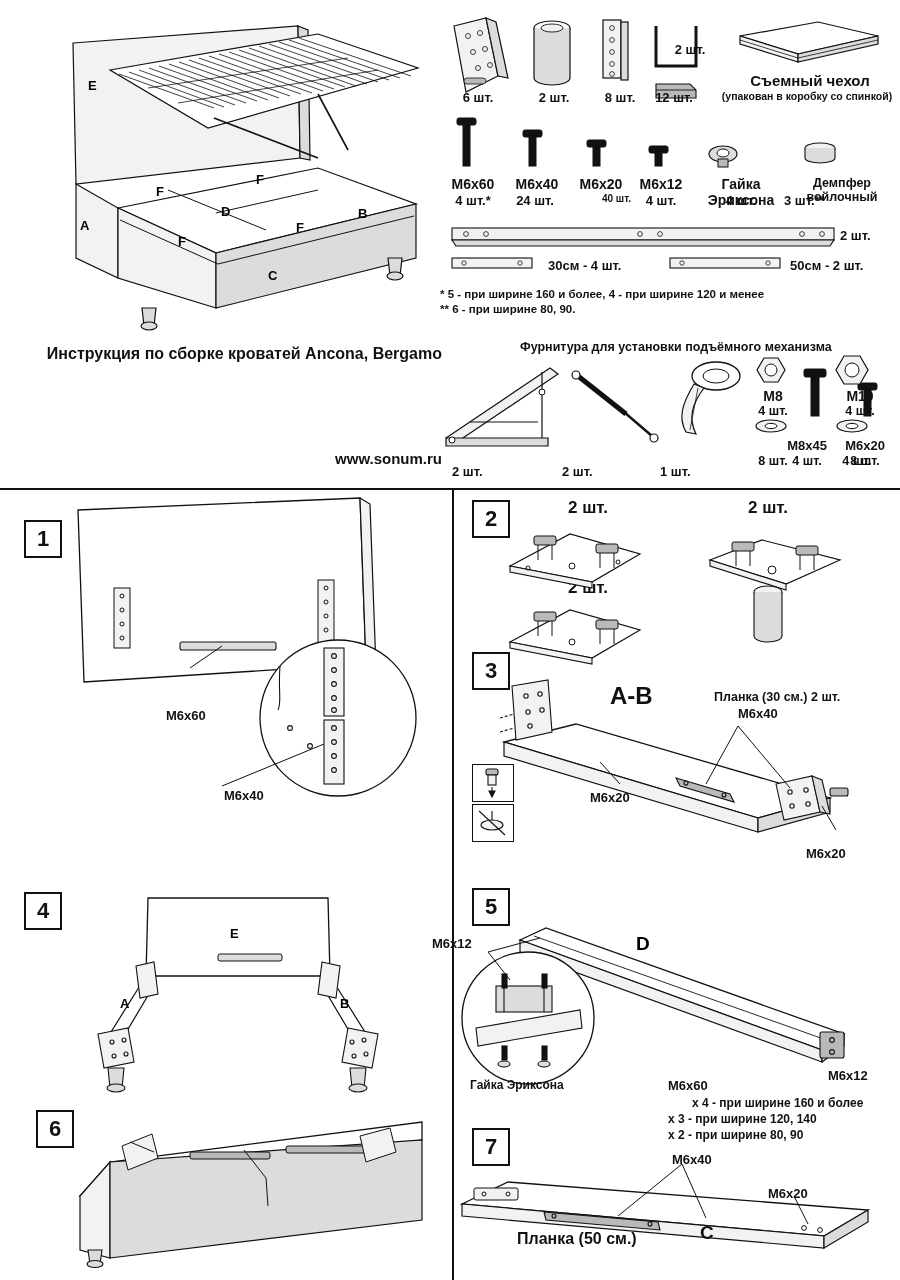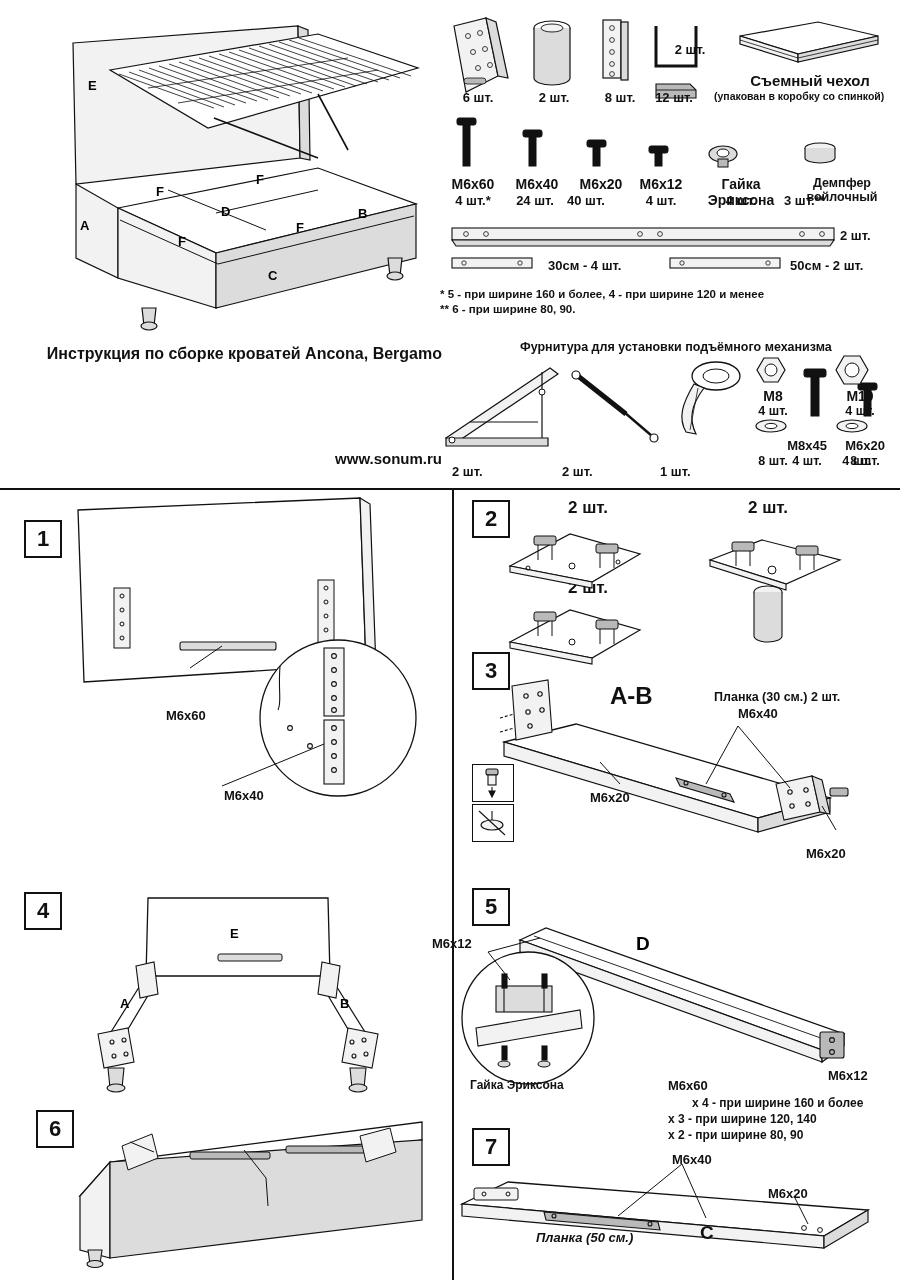--- a/index.html
+++ b/index.html
@@ -155,21 +155,21 @@
       <polyline class="ln" stroke-width="0.8" points="300,34 358,52 438,34"></polyline>
     </g>
   </svg>
 </div>
 <div class="abs ttl md" style="left:448px;top:90px;width:60px;text-align:center;">6 шт.</div>
 <div class="abs ttl md" style="left:524px;top:90px;width:60px;text-align:center;">2 шт.</div>
 <div class="abs ttl md" style="left:590px;top:90px;width:60px;text-align:center;">8 шт.</div>
 <div class="abs ttl md" style="left:660px;top:42px;width:60px;text-align:center;">2 шт.</div>
 <div class="abs ttl md" style="left:644px;top:90px;width:60px;text-align:center;">12 шт.</div>
 <div class="abs ttl" style="left:730px;top:72px;width:160px;text-align:center;font-size:15px;">Съемный чехол</div>
-<div class="abs ttl" style="left:714px;top:90px;width:186px;text-align:left;font-size:10.5px;line-height:13px;">(упакован в коробку со спинкой)</div>
+<div class="abs ttl" style="left:714px;top:90px;width:186px;text-align:center;font-size:10.5px;line-height:13px;">(упакован в коробку со спинкой)</div>
 
 <div class="abs" style="left:440px;top:112px;width:450px;height:60px;">
   <svg width="450" height="60" viewBox="0 0 450 60">
     <g>
         <rect class="fill-k" x="23" y="10" width="7" height="44"></rect>
         <rect class="fill-k" x="17" y="6" width="19" height="7" rx="2"></rect>
       </g>
     <g>
         <rect class="fill-k" x="89" y="22" width="7" height="32"></rect>
         <rect class="fill-k" x="83" y="18" width="19" height="7" rx="2"></rect>
@@ -191,21 +191,21 @@
       <ellipse class="fill-l" cx="380" cy="36" rx="15" ry="5" stroke-width="1.1"></ellipse>
       <path class="fill-m" d="M365,36 L365,46 a15,5 0 0 0 30,0 L395,36" stroke-width="1.1"></path>
     </g>
   </svg>
 </div>
 <div class="abs ttl" style="left:441px;top:176px;width:64px;text-align:center;font-size:14px;">M6x60</div>
 <div class="abs ttl" style="left:441px;top:193px;width:64px;text-align:center;font-size:13px;">4 шт.*</div>
 <div class="abs ttl" style="left:505px;top:176px;width:64px;text-align:center;font-size:14px;">M6x40</div>
 <div class="abs ttl" style="left:503px;top:193px;width:64px;text-align:center;font-size:13px;">24 шт.</div>
 <div class="abs ttl" style="left:569px;top:176px;width:64px;text-align:center;font-size:14px;">M6x20</div>
-<div class="abs ttl" style="left:567px;top:193px;width:64px;text-align:left;font-size:13px;">40 шт.</div>
+<div class="abs ttl" style="left:567px;top:193px;width:64px;text-align:right;font-size:10px;">40 шт.</div>
 <div class="abs ttl" style="left:631px;top:176px;width:60px;text-align:center;font-size:14px;">M6x12</div>
 <div class="abs ttl" style="left:631px;top:193px;width:60px;text-align:center;font-size:13px;">4 шт.</div>
 <div class="abs ttl" style="left:688px;top:176px;width:106px;text-align:center;font-size:14px;">Гайка Эриксона</div>
 <div class="abs ttl" style="left:688px;top:193px;width:106px;text-align:center;font-size:13px;">4 шт.</div>
 <div class="abs ttl" style="left:784px;top:176px;width:116px;text-align:center;font-size:12.5px;">Демпфер войлочный</div>
 <div class="abs ttl" style="left:784px;top:193px;width:116px;text-align:left;font-size:13px;">3 шт.**</div>
 
 <div class="abs" style="left:440px;top:220px;width:450px;height:60px;">
   <svg width="450" height="60" viewBox="0 0 450 60">
     <g>
@@ -638,14 +638,14 @@
 
     <g class="ln" stroke-width="1">
       <line x1="234" y1="4" x2="170" y2="56"></line>
       <line x1="234" y1="4" x2="258" y2="58"></line>
       <line x1="346" y1="36" x2="360" y2="64"></line>
     </g>
   </svg>
 </div>
 <div class="abs ttl md" style="left:672px;top:1152px;">M6x40</div>
 <div class="abs ttl md" style="left:768px;top:1186px;">M6x20</div>
-<div class="abs ttl" style="left:536px;top:1230px;font-size:13px;font-style:italic;">Планка (50 см.)</div>
+<div class="abs ttl" style="left:517px;top:1230px;font-size:16px;">Планка (50 см.)</div>
 <div class="abs ttl" style="left:700px;top:1222px;font-size:19px;">C</div>
 
 </body></html>

